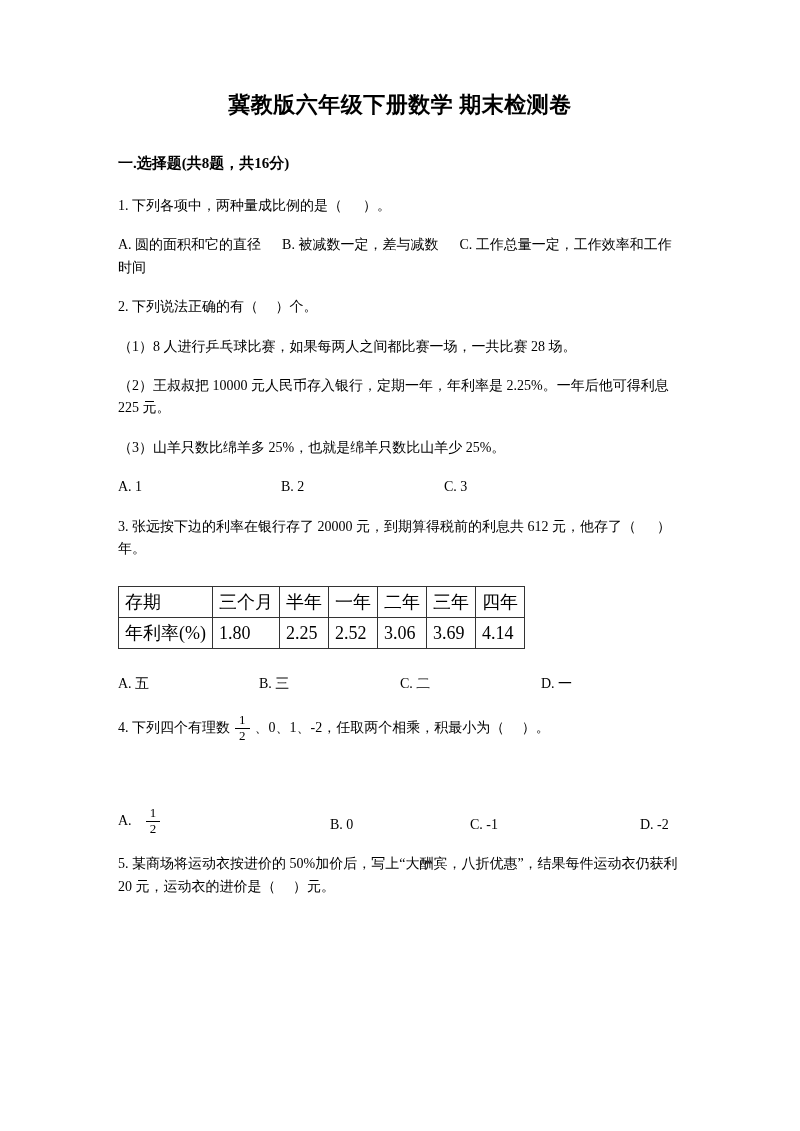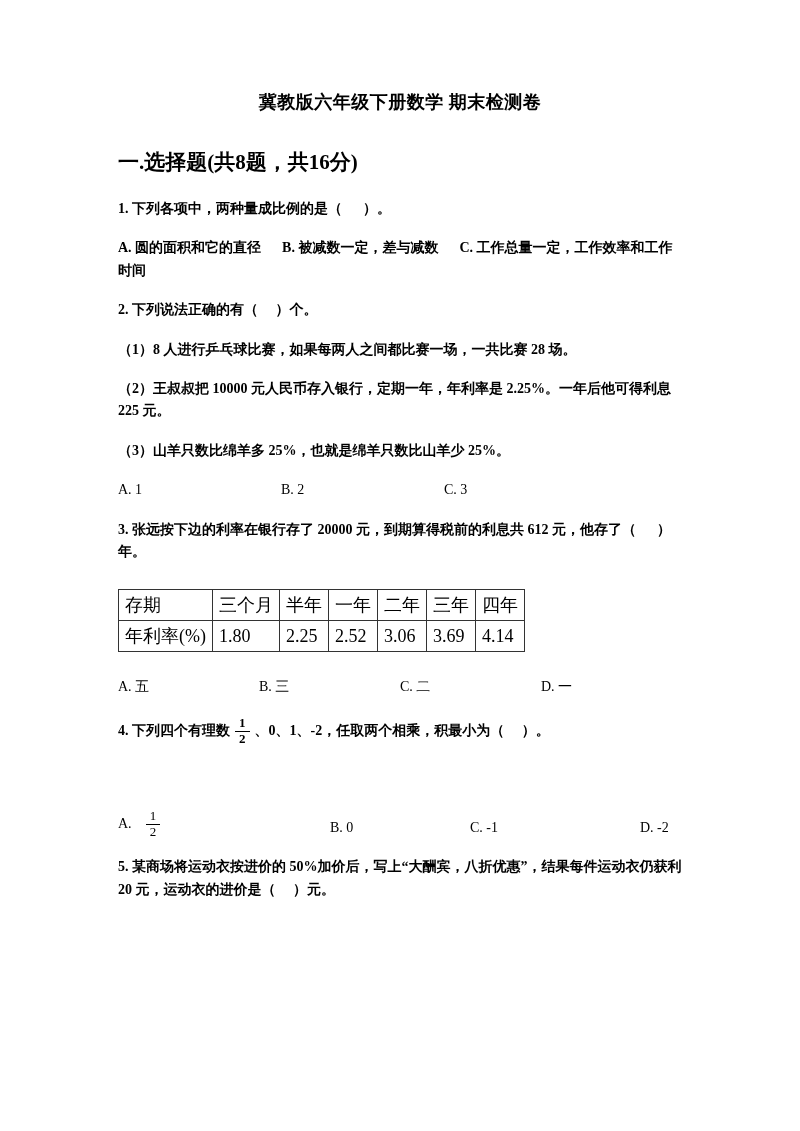--- a/index.html
+++ b/index.html
@@ -13,36 +13,35 @@
     height: 1131px;
     box-sizing: border-box;
     padding: 90px 118px 0 118px;
     background: #ffffff;
     font-family: "Liberation Serif", "DejaVu Serif", serif;
     color: #000000;
     font-size: 14px;
     overflow: hidden;
   }
   h1.doc-title {
-    font-size: 18px;
+    font-size: 22px;
     font-weight: bold;
     text-align: center;
     margin: 0 0 34px 0;
     letter-spacing: 0.5px;
   }
   .section-heading {
-    font-size: 21px;
+    font-size: 15px;
     font-weight: bold;
     margin: 0 0 22px 0;
   }
   p.para {
     margin: 0 0 17px 0;
     line-height: 1.6;
     white-space: pre-wrap;
-    font-weight: bold;
   }
   .opt-row {
     display: flex;
     align-items: flex-end;
     margin: 0 0 17px 0;
     line-height: 1.6;
   }
   .q2-opts .opt { width: 163px; }
   .q3-opts .opt { width: 148px; }
   .q4-opts { margin-top: 62px; }

